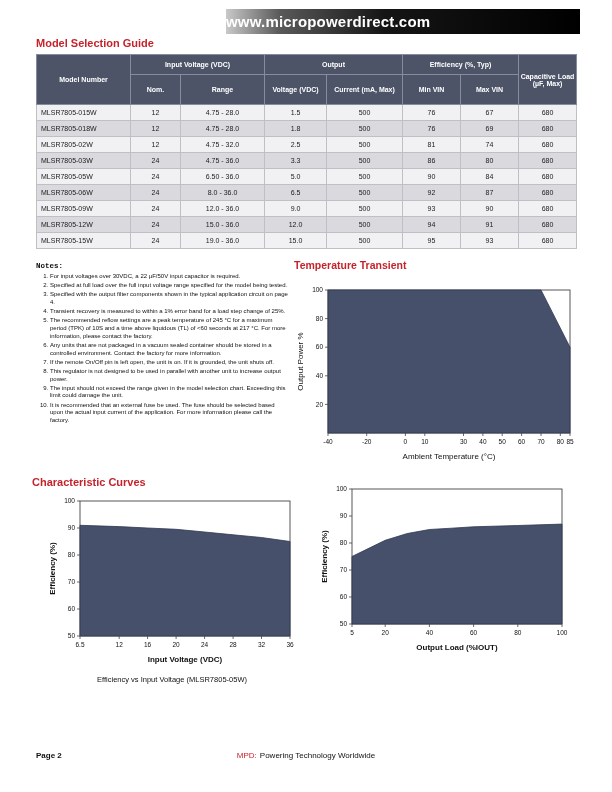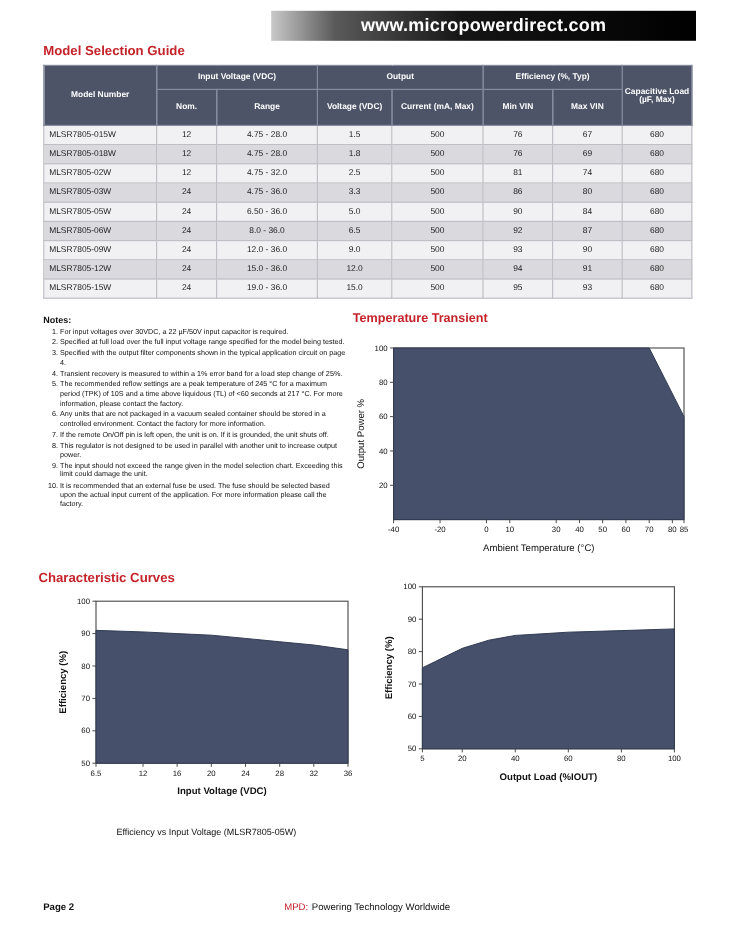--- a/index.html
+++ b/index.html
@@ -2,21 +2,21 @@
 <html style="--accent: #c5232b; --table_header: #4d5468; --chart_fill: #46506a; --row_alt: #d9d9de; --row_base: #f1f1f4;"><head>
 <meta charset="utf-8">
 <style>
   * { margin:0; padding:0; box-sizing:border-box; }
   html,body { background:#ffffff; font-family:"Liberation Sans", sans-serif; }
   .page { position:relative; width:612px; height:792px; background:#fff; overflow:hidden; }
 
   .header-bar {
     position:absolute; left:226px; top:9px; width:354px; height:25px;
     background:linear-gradient(90deg,#c9c9c9 0%, #5a5a5a 15%, #151515 45%, #000 100%);
-    display:flex; align-items:center; justify-content:center;
+    display:flex; align-items:center; 
   }
   .header-bar span { color:#fff; font-weight:bold; font-size:15px; letter-spacing:0.2px; }
 
   .sec-title { color:var(--accent); font-weight:bold; font-size:11px; }
   .title-model { position:absolute; left:36px; top:37px; }
   .title-char  { position:absolute; left:32px; top:476px; }
 
   table.model-table {
     position:absolute; left:36px; top:54px; width:540px;
     border-collapse:collapse; table-layout:fixed; font-size:7px;
@@ -29,31 +29,31 @@
   .model-table thead tr.r2 th { height:30px; }
   .model-table td {
     border:1px solid #bfbfc5; text-align:center; height:16px;
     font-size:7px; color:#1c1c1c; padding:0 2px;
   }
   .model-table td:first-child { text-align:left; padding-left:4px; }
   .model-table tr.alt td { background:var(--row_alt); }
   .model-table tr:not(.alt) td { background:var(--row_base); }
 
   .notes { position:absolute; left:36px; top:262px; width:252px; color:#111; }
-  .notes h3 { font-size:7.5px; font-weight:bold; margin-bottom:3px; }
+  .notes h3 { font-size:7.5px; font-weight:bold; margin-bottom:3px;font-family:Liberation Mono, monospace; }
   .notes ol { padding-left:14px; font-size:6px; line-height:1.28; }
   .notes li { margin-bottom:1.5px; }
 
   .derating { position:absolute; left:294px; top:259px; width:286px; }
   .derating h3 { font-size:10.5px; color:var(--accent); font-weight:bold; margin-bottom:12px; }
 
   .char-chart { position:absolute; width:252px; }
   .char-chart.c1 { left:46px;  top:494px; }
   .char-chart.c2 { left:318px; top:482px; }
-  .caption { font-size:7.5px; color:#111; text-align:center; margin-top:18px; }
+  .caption { font-size:7.5px; color:#111; text-align:center; margin-top:5px; }
 
   svg text { font-family:"Liberation Sans", sans-serif; }
 
   .footer-left  { position:absolute; left:36px; top:751px; font-size:8px; font-weight:bold; color:#111; }
   .footer-center{ position:absolute; left:0; right:0; top:751px; text-align:center; font-size:8px; font-weight:normal; color:#111; }
   .footer-center .mpd { color:var(--accent); margin-right:3px; }
 </style>
 </head>
 <body>
 

